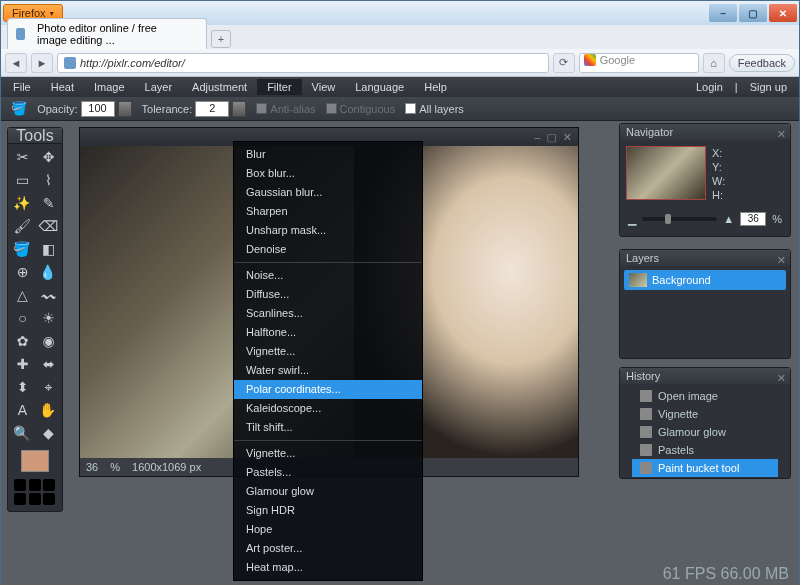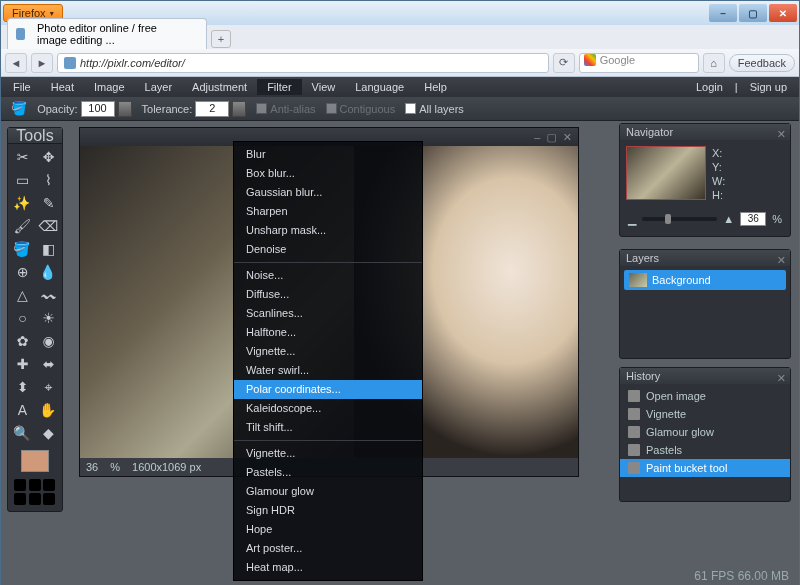--- a/index.html
+++ b/index.html
@@ -52,45 +52,45 @@
 .canvas-win { position: absolute; left: 78px; top: 6px; width: 500px; height: 350px; background: #1e2228; border: 1px solid #0e1014; display:flex; flex-direction:column;}
 .canvas-hdr { height: 18px; background: linear-gradient(#3a3e44,#2a2e34); color:#bcc; font-size:10px; padding:0 6px; line-height:18px; display:flex;}
 .canvas-hdr .cctrl{margin-left:auto; display:flex; gap:6px; color:#888;}
 .canvas-body { flex:1; background: linear-gradient(135deg,#2a2826 0%,#6a604e 30%,#aca890 50%,#4a4438 70%,#1a1816 100%); position:relative; overflow:hidden;}
 .canvas-body::before{content:'';position:absolute;left:55%;top:0;bottom:0;right:0;background:radial-gradient(ellipse at 70% 40%,#f0e4d8 0%,#d8c4a8 35%,#2a2420 70%);} 
 .canvas-ftr { height: 18px; background: #3a3e44; color:#bcc; font-size:10px; display:flex; align-items:center; gap:12px; padding:0 6px;}
 
 .nav-panel, .layers-panel, .hist-panel { position: absolute; right: 8px; width: 172px; background: #2e3238; border: 1px solid #1a1d22; border-radius: 3px; }
 .nav-panel { top: 2px; height: 114px; }
 .layers-panel { top: 128px; height: 110px; }
-.hist-panel { top: 246px; height: 135px; }
+.hist-panel { top: 246px; height: 112px; }
 .panel-title { height: 16px; background: linear-gradient(#42474e,#32373e); color: #c8ccd2; font-size: 10px; line-height: 16px; padding: 0 6px; position:relative;}
 .panel-title .px { position:absolute; right:4px; top:2px; color:#888;}
 .nav-body { padding: 6px; display:flex; gap:6px;}
 .nav-thumb { width: 80px; height: 54px; border:1px solid #a44; background: linear-gradient(135deg,#4a4438,#bcb498,#3a3428);}
 .nav-info { color:#bcc; font-size:10px; line-height:14px;}
 .nav-slider { padding: 4px 8px; display:flex; align-items:center; gap:6px; color:#bcc;}
 .nav-slider .bar{flex:1;height:4px;background:#1a1d22;border-radius:2px;position:relative;}
 .nav-slider .bar::after{content:'';position:absolute;left:30%;top:-3px;width:6px;height:10px;background:#888;border-radius:2px;}
 .nav-slider .val{width:26px;height:14px;background:#fff;color:#222;text-align:center;border:1px solid #888;font-size:10px;}
 
 .layer-row { margin:4px; padding:3px 5px; background:#2e94e8; color:#fff; border-radius:2px; display:flex; align-items:center; gap:5px;}
 .layer-thumb{width:18px;height:14px;background:linear-gradient(135deg,#665,#cca);}
 
-.hist-list { padding: 3px 0; }
+.hist-list { padding: 3px 12px; }
 .hist-row { padding: 3px 8px; color:#bcc; display:flex; align-items:center; gap:6px;}
 .hist-row .hi{width:12px;height:12px;background:#888;border-radius:1px;}
 .hist-row.sel { background:#2e94e8; color:#fff;}
 
 .filter-menu { position: absolute; left: 232px; top: 20px; width: 190px; background: rgba(10,12,16,0.92); border: 1px solid #000; padding: 3px 0; z-index: 50; }
 .fm-item { padding: 2px 12px; color: #d8dce2; font-size: 11px; line-height: 15px; cursor: default;}
 .fm-item.sel { background: #2e94e8; color:#fff; }
 .fm-sep { height: 1px; background: #3a3e44; margin: 3px 0; }
 
-.status { position:absolute; bottom:2px; right:10px; color:#9aa; font-size:12px;}
+.status { position:absolute; bottom:2px; right:10px; color:#9aa; font-size:16px;}
 </style>
 </head>
 <body>
 
 <div class="win-frame">
   <div class="win-titlebar">
     <div class="fx-btn">
         <span>Firefox</span>
       </div>
     <div class="win-ctrl">

